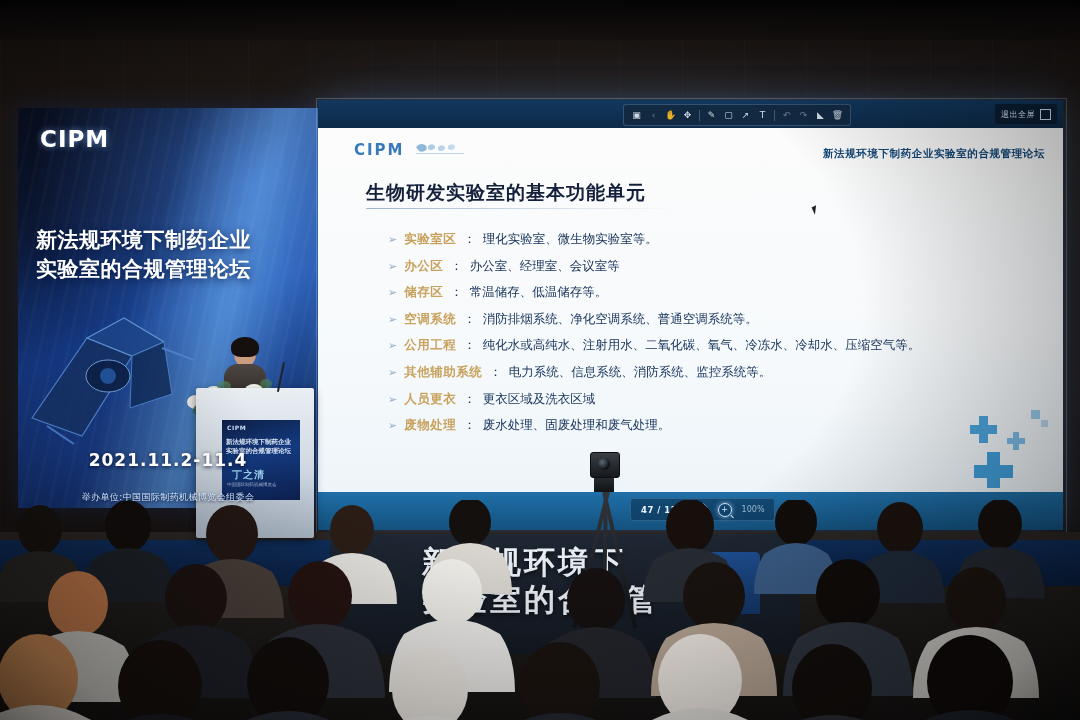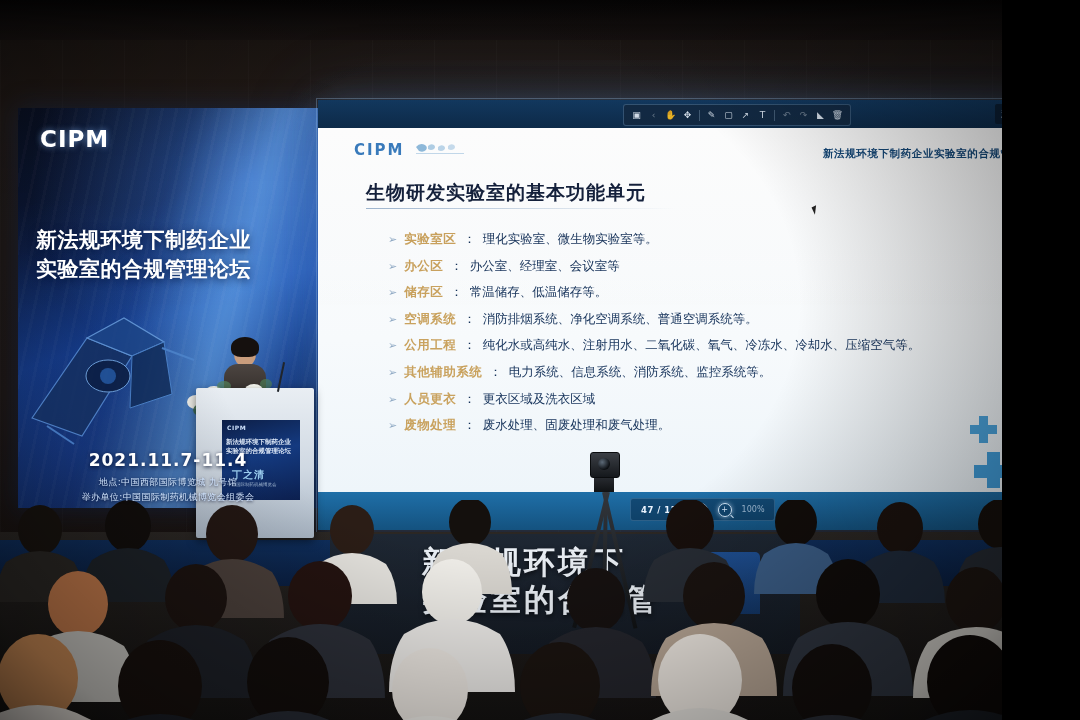--- a/index.html
+++ b/index.html
@@ -1,20 +1,20 @@
 <!DOCTYPE html>
 <html lang="zh"><head>
 <meta charset="utf-8">
 <title>CIPM Forum Presentation</title>
 <style>
   html,body{margin:0;padding:0;background:#000;}
   body{font-family:"DejaVu Sans","Liberation Sans",sans-serif;}
 
   #stage{
-    position:relative;width:1002px;height:720px;overflow:hidden;
+    position:relative;width:1080px;height:720px;overflow:hidden;
     background:#1a1512;
   }
 
   
   .wall{
     position:absolute;inset:0;
     background:
       linear-gradient(180deg,#0d0b0a 0%, #1c1613 6%, #241c18 16%, #221a16 55%, #1a1412 75%, #120e0c 100%);
   }
   .wall-panels{
@@ -343,22 +343,21 @@
         <path d="M35 128 L62 146" stroke="#4f86cc" stroke-width="2"></path>
         <path d="M150 50 L182 62" stroke="#4f86cc" stroke-width="2"></path>
       </g>
     </svg>
 
     <div class="banner-logo">CIPM</div>
     <div class="banner-title">
       <div>新法规环境下制药企业</div>
       <div>实验室的合规管理论坛</div>
     </div>
-    <div class="banner-date">2021.11.7-11.4</div>
-    <div class="banner-meta1">地点:中国西部国际博览城 九号馆</div>
+    <div class="banner-date">2021.11.2-11.4</div>
     <div class="banner-meta2">举办单位:中国国际制药机械博览会组委会</div>
   </div>
 
   <div class="projection">
 
     <div class="proj-topbar"></div>
 
     <div class="anno-toolbar">
       <span class="tool">▣</span>
       <span class="tool dim">‹</span>

